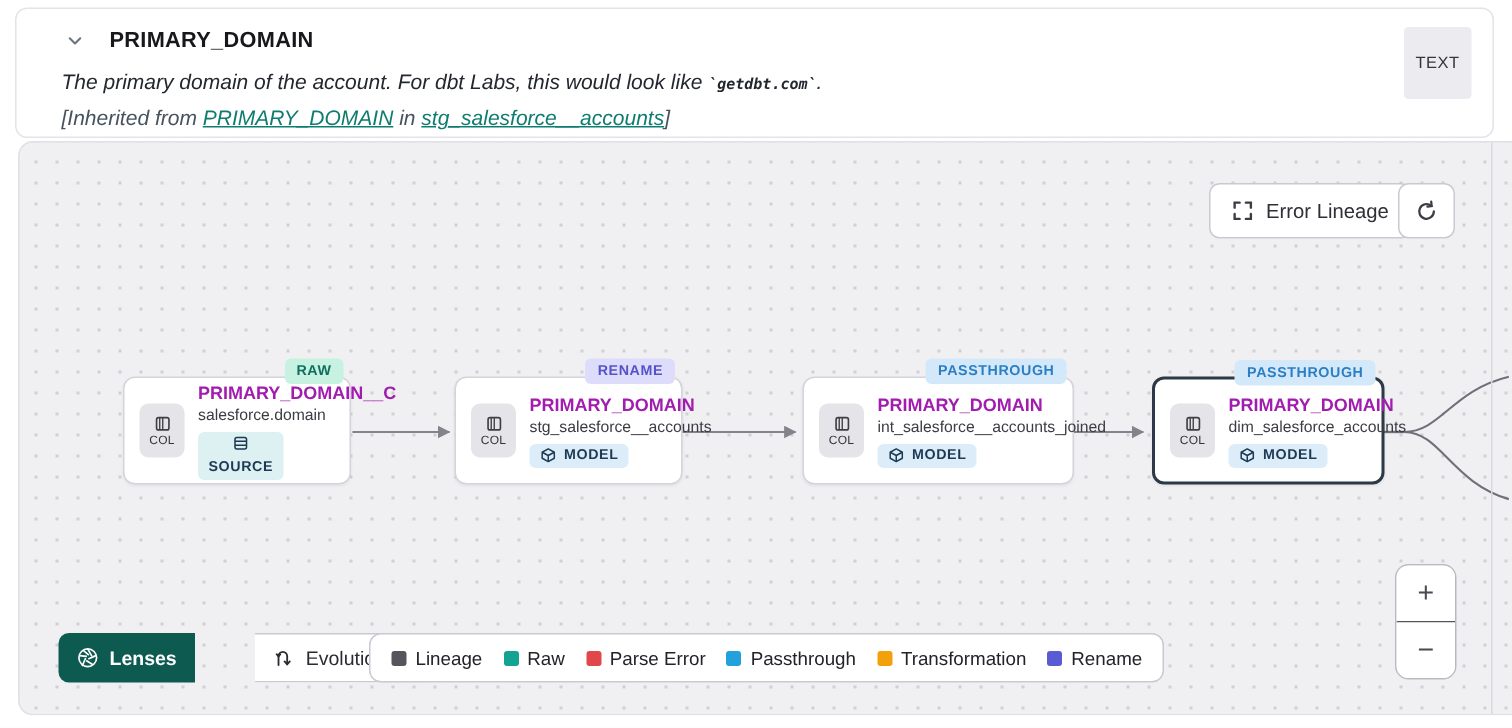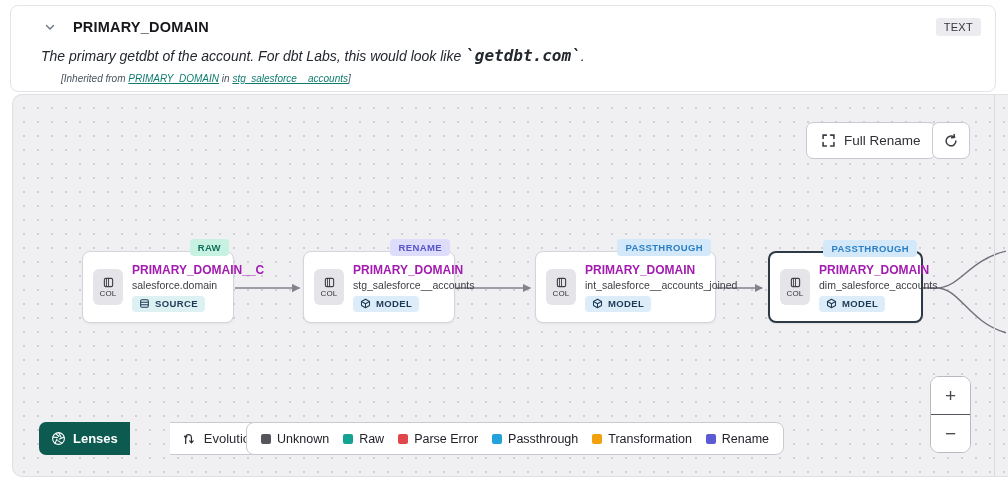--- a/index.html
+++ b/index.html
@@ -9,24 +9,24 @@
 
   
   .header-card { position:absolute; left:10px; top:5px; width:986px; height:87px;
                  background:#ffffff; border:1px solid #e4e4e8; border-radius:8px;
                  padding:10px 14px 8px 30px; }
   .title-row { display:flex; align-items:center; gap:14px; height:22px; }
   .chev-btn { display:flex; align-items:center; justify-content:center; width:18px; height:18px;
               color:#6b7280; cursor:pointer; }
   .col-title { font-size:14.5px; font-weight:700; color:#17171c; letter-spacing:.2px; }
   .type-badge { position:absolute; right:14px; top:12px; background:#ececf0; color:#35353b;
-                font-size:11px; font-weight:500; padding:3px 8px; border-radius:3px; letter-spacing:.3px; }
+                font-size:11px; font-weight:500; padding:18px 8px; border-radius:3px; letter-spacing:.3px; }
   .desc-row { margin-top:8px; font-style:italic; font-size:14px; color:#23272e; }
-  .desc-code { font-family:"DejaVu Sans Mono", monospace; font-weight:700; font-size:16px;margin-top:16px; }
-  .inherit-row { margin-top:8px; font-style:italic; font-size:10px; color:#46525e;margin-left:20px; }
+  .desc-code { font-family:"DejaVu Sans Mono", monospace; font-weight:700; font-size:10px;margin-top:16px; }
+  .inherit-row { margin-top:8px; font-style:italic; font-size:14px; color:#46525e; }
   .inherit-link { color:#0e7c6f; text-decoration:underline; cursor:pointer; }
 
   
   .canvas { position:absolute; left:12px; top:94px; width:996px; height:383px;
             background-color:#f0f0f3;
             background-image:radial-gradient(circle, #cfcfd6 1px, transparent 1.3px);
             background-size:14px 14px; background-position:4px 6px;
             border:1px solid #dfdfe4; border-right:none;
             border-radius:10px 0 0 10px; }
   .panel-right-border { position:absolute; left:981px; top:0; bottom:0; width:1px; background:#d9d9de; }
@@ -49,21 +49,21 @@
   .col-chip { width:30px; height:36px; background:#e4e4e9; border-radius:6px; flex:0 0 auto;
               display:flex; flex-direction:column; align-items:center; justify-content:center; gap:1px;
               color:#3f3f46; }
   .col-chip .col-label { font-size:8px; font-weight:400; letter-spacing:.2px; color:#34343a; }
   .node-body { display:flex; flex-direction:column; align-items:flex-start; min-width:0; }
   .node-title { font-size:12px; font-weight:700; color:#a21caf; white-space:nowrap; }
   .node-sub { font-size:10.5px; color:#3c3c44; margin-top:2px; white-space:nowrap; }
   .res-badge { display:inline-flex; align-items:center; gap:5px; margin-top:5px;
                border-radius:4px; padding:2.5px 7px; font-size:9.5px; font-weight:700;
                letter-spacing:.4px; color:#1d3a55; }
-  .res-source { background:#ddf0f2; }
+  .res-source { background:#ddf0f2;flex-direction:column; }
   .res-model { background:#dcedf9; }
 
   .evo-badge { position:absolute; top:-13px; font-size:9.5px; font-weight:700; letter-spacing:.4px;
                padding:3px 8px; border-radius:4px; z-index:2; }
   .badge-raw { background:#c7f2e2; color:#0f6f5c; }
   .badge-rename { background:#dedcfb; color:#5652c8; }
   .badge-passthrough { background:#d3e9f9; color:#2c7ec4; }
 
   
   .lens-toolbar { position:absolute; left:26px; top:327px; height:33px; display:flex;gap:40px; }
@@ -99,21 +99,21 @@
   <div class="header-card">
     <div class="title-row">
       <span class="chev-btn">
         <svg width="12" height="12" viewBox="0 0 12 12">
             <path d="M2.5 4.5 L6 8 L9.5 4.5" fill="none" stroke="#6b7280" stroke-width="1.4" stroke-linecap="round" stroke-linejoin="round"></path>
           </svg>
       </span>
       <span class="col-title">PRIMARY_DOMAIN</span>
     </div>
     <span class="type-badge">TEXT</span>
-    <div class="desc-row"><span>The primary getdbt of the account. For dbt Labs, this would look like </span><span class="desc-code">`getdbt.com`</span><span>.</span></div>
+    <div class="desc-row"><span>The primary domain of the account. For dbt Labs, this would look like </span><span class="desc-code">`getdbt.com`</span><span>.</span></div>
     <div class="inherit-row"><span>[Inherited from </span><span class="inherit-link">PRIMARY_DOMAIN</span><span> in </span><span class="inherit-link">stg_salesforce__accounts</span><span>]</span></div>
   </div>
 
   <div class="canvas">
 
     <svg class="edges-layer" viewBox="0 0 996 383">
       <defs>
         <marker id="arr" markerWidth="7" markerHeight="7" refX="5.5" refY="3" orient="auto">
           <path d="M0,0 L6,3 L0,6 Z" fill="#83838c"></path>
         </marker>
@@ -130,21 +130,21 @@
 
     <div class="btn full-lineage-btn">
       <span>
         <svg width="15" height="15" viewBox="0 0 18 18" fill="none" stroke="#3c3c44" stroke-width="1.9" stroke-linecap="round">
           <path d="M2.5 6.5 V2.5 H6.5"></path>
             <path d="M11.5 2.5 H15.5 V6.5"></path>
           <path d="M15.5 11.5 V15.5 H11.5"></path>
             <path d="M6.5 15.5 H2.5 V11.5"></path>
         </svg>
       </span>
-      <span>Full Rename</span>
+      <span>Error Lineage</span>
     </div>
     <div class="btn refresh-btn">
       <span>
         <svg width="16" height="16" viewBox="0 0 18 18" fill="none" stroke="#3c3c44" stroke-width="1.7" stroke-linecap="round">
           <path d="M14.5 9 a5.5 5.5 0 1 1 -2.0 -4.3"></path>
           <path d="M12.5 1.6 L12.9 4.9 L9.7 5.4" fill="none"></path>
         </svg>
       </span>
     </div>
 
@@ -253,21 +253,21 @@
         <span>Evolution</span>
         <svg width="12" height="12" viewBox="0 0 12 12">
             <path d="M2.5 4.5 L6 8 L9.5 4.5" fill="none" stroke="#2a2a31" stroke-width="1.5" stroke-linecap="round" stroke-linejoin="round"></path>
           </svg>
       </div>
     </div>
 
     <div class="legend">
       <span class="legend-item">
           <span class="swatch" style="background: rgb(85, 85, 92);"></span>
-          <span>Unknown</span>
+          <span>Lineage</span>
         </span>
       <span class="legend-item">
           <span class="swatch" style="background: rgb(20, 163, 146);"></span>
           <span>Raw</span>
         </span>
       <span class="legend-item">
           <span class="swatch" style="background: rgb(224, 71, 75);"></span>
           <span>Parse Error</span>
         </span>
       <span class="legend-item">

